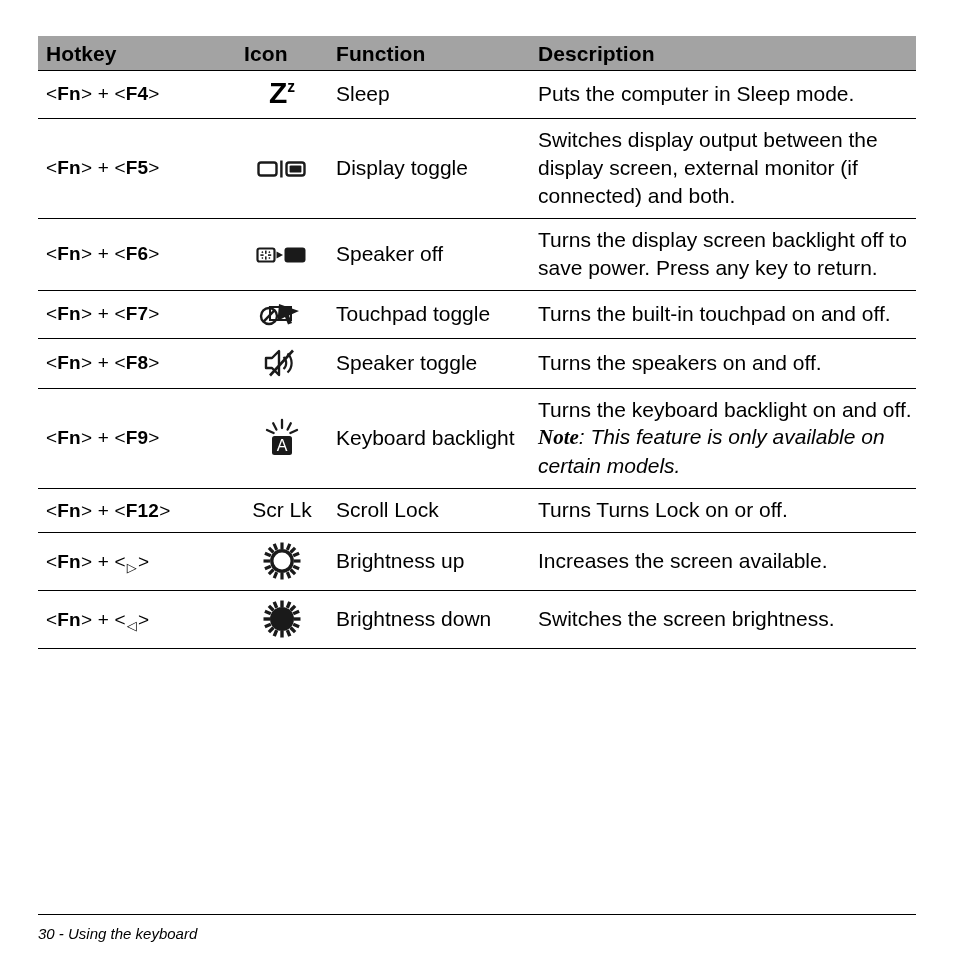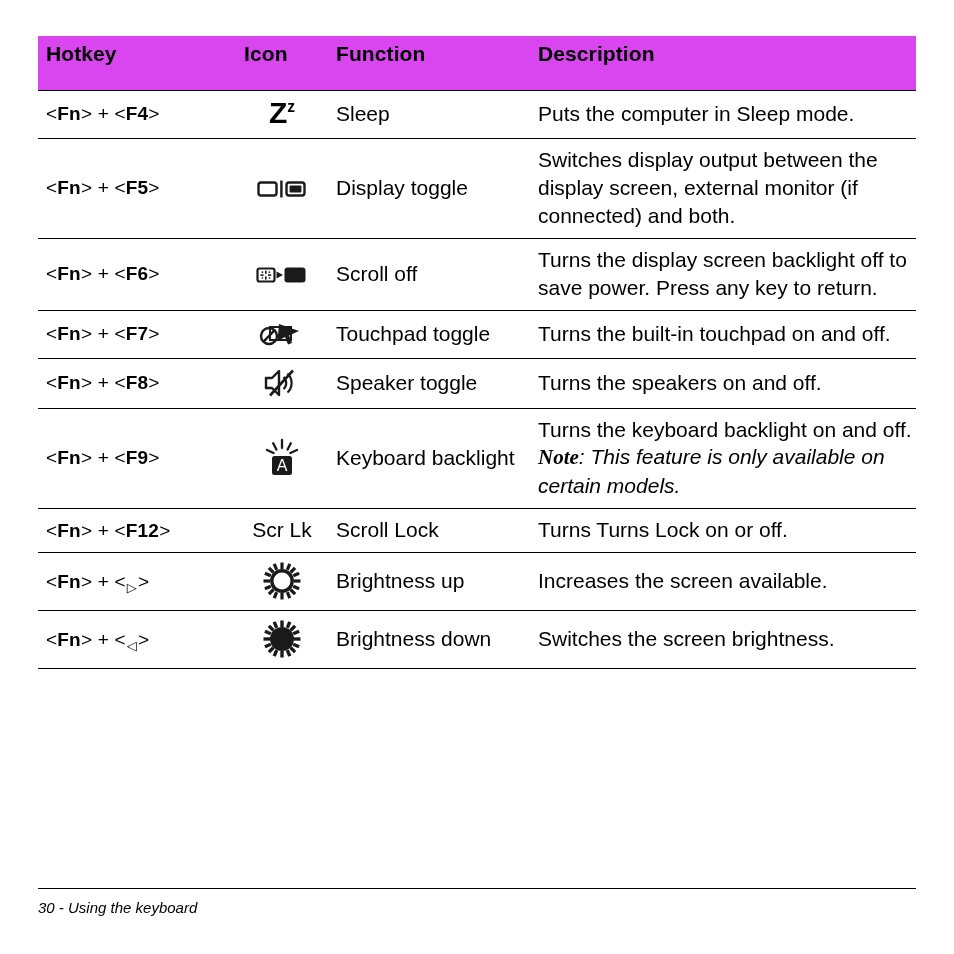--- a/index.html
+++ b/index.html
@@ -27,26 +27,26 @@
     border-collapse: collapse;
     table-layout: fixed;
   }
 
   table.hotkey-table col.c-hotkey   { width: 196px; }
   table.hotkey-table col.c-icon     { width: 96px; }
   table.hotkey-table col.c-function { width: 200px; }
   table.hotkey-table col.c-desc     { width: 386px; }
 
   thead th {
-    background: #d946ef;
+    background: #a3a3a3;
     color: #000000;
     font-size: 21px;
     font-weight: bold;
     text-align: left;
-    padding: 6px 0 24px 8px;
+    padding: 6px 0 4px 8px;
     height: 24px;
     vertical-align: middle;
     border: none;
     letter-spacing: 0.1px;
   }
   thead th.th-icon     { padding-left: 10px; }
   thead th.th-function { padding-left: 6px; }
   thead th.th-desc     { padding-left: 8px; }
 
   tbody tr { border-bottom: 1.6px solid #000000; }
@@ -115,21 +115,21 @@
     line-height: 1;
     position: relative;
     top: 4px;
     padding: 0 1px;
   }
 
   
   .footer {
     position: absolute;
     left: 38px;
-    bottom: 38px;
+    bottom: 12px;
     width: 878px;
   }
   .footer .rule {
     border-top: 1.6px solid #000000;
     margin-bottom: 10px;
   }
   .footer .ftext {
     font-size: 15px;
     font-style: italic;
     color: #000000;
@@ -196,21 +196,21 @@
                 <rect x="6.6" y="8.4" width="1.5" height="1.5" transform="rotate(45 7.35 9.15)"></rect>
                 <rect x="13.6" y="8.4" width="1.5" height="1.5" transform="rotate(45 14.35 9.15)"></rect>
                 <rect x="6.6" y="14.2" width="1.5" height="1.5" transform="rotate(45 7.35 14.95)"></rect>
                 <rect x="13.6" y="14.2" width="1.5" height="1.5" transform="rotate(45 14.35 14.95)"></rect>
               </g>
               <polygon points="21.5,8.5 28,12 21.5,15.5" fill="#1a1a1a"></polygon>
               <rect x="29.5" y="4.5" width="21" height="15" rx="3" ry="3" fill="#1a1a1a"></rect>
             </svg>
           </span>
         </td>
-        <td class="cell-function">Scroll off</td>
+        <td class="cell-function">Speaker off</td>
         <td class="cell-desc">Turns the display screen backlight off to save power. Press any key to return.</td>
       </tr>
 
       <tr>
         <td class="cell-hotkey">&lt;<b>Fn</b>&gt; + &lt;<b>F7</b>&gt;</td>
         <td class="cell-icon">
           <span class="ico">
             <svg width="46" height="32" viewBox="0 0 46 32">
               <rect x="11" y="9" width="21" height="13" fill="none" stroke="#1a1a1a" stroke-width="2"></rect>
               <path d="M20 6 L40 13 L30 17.5 L33 25 L29 26.5 L26 19 L18.5 23 Z" fill="#1a1a1a"></path>

